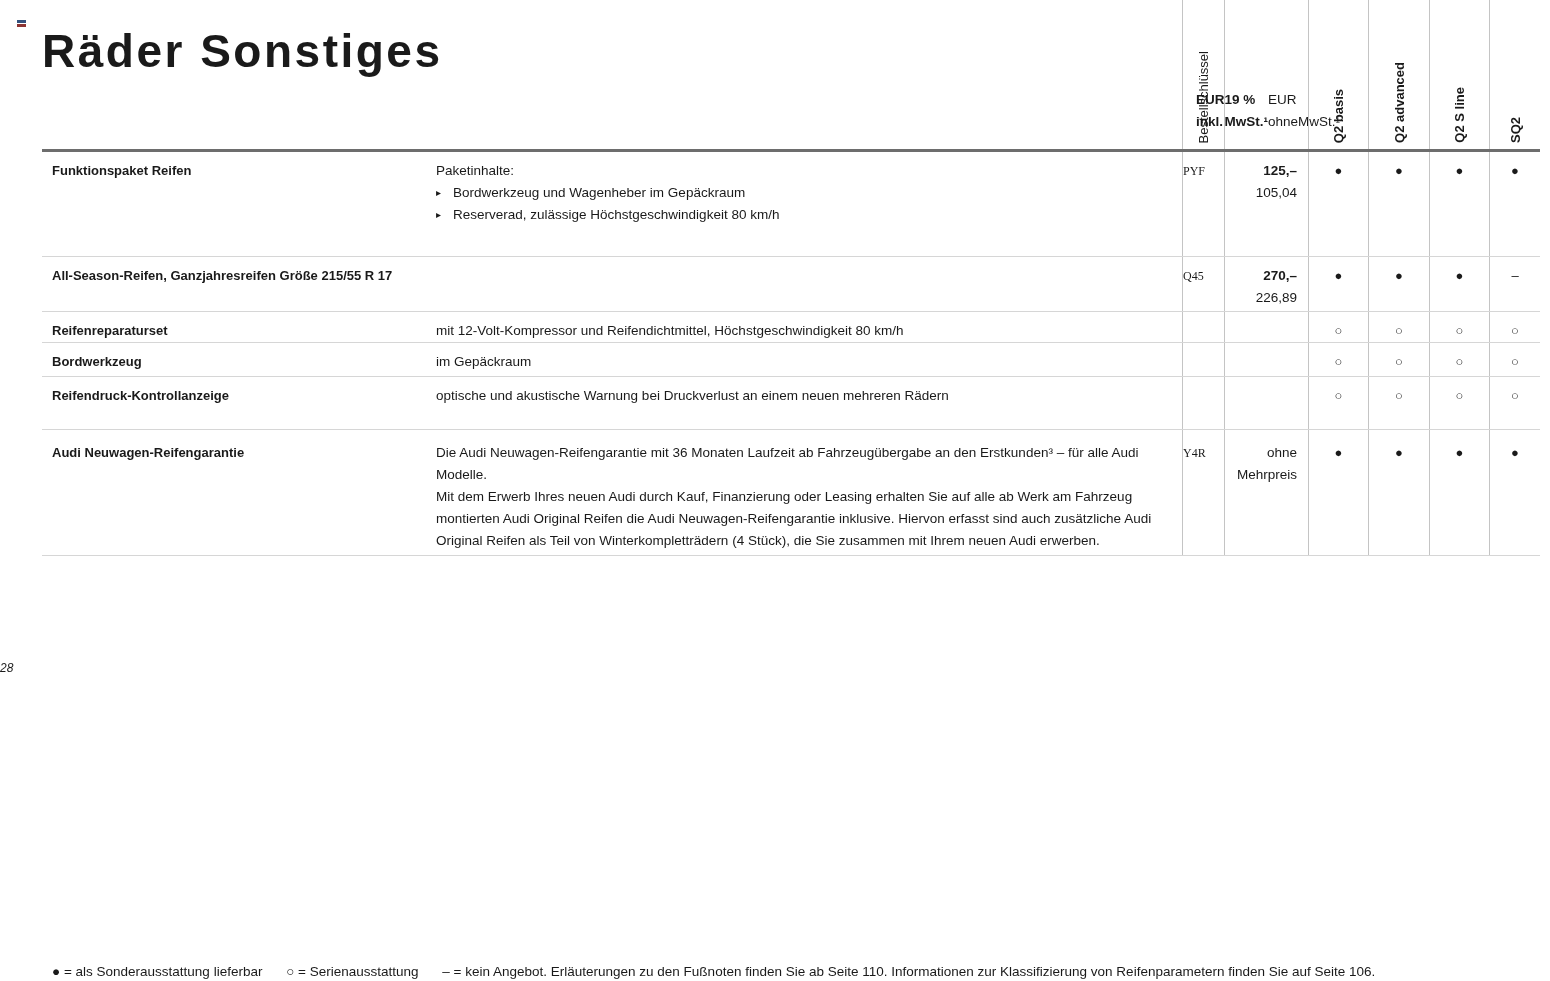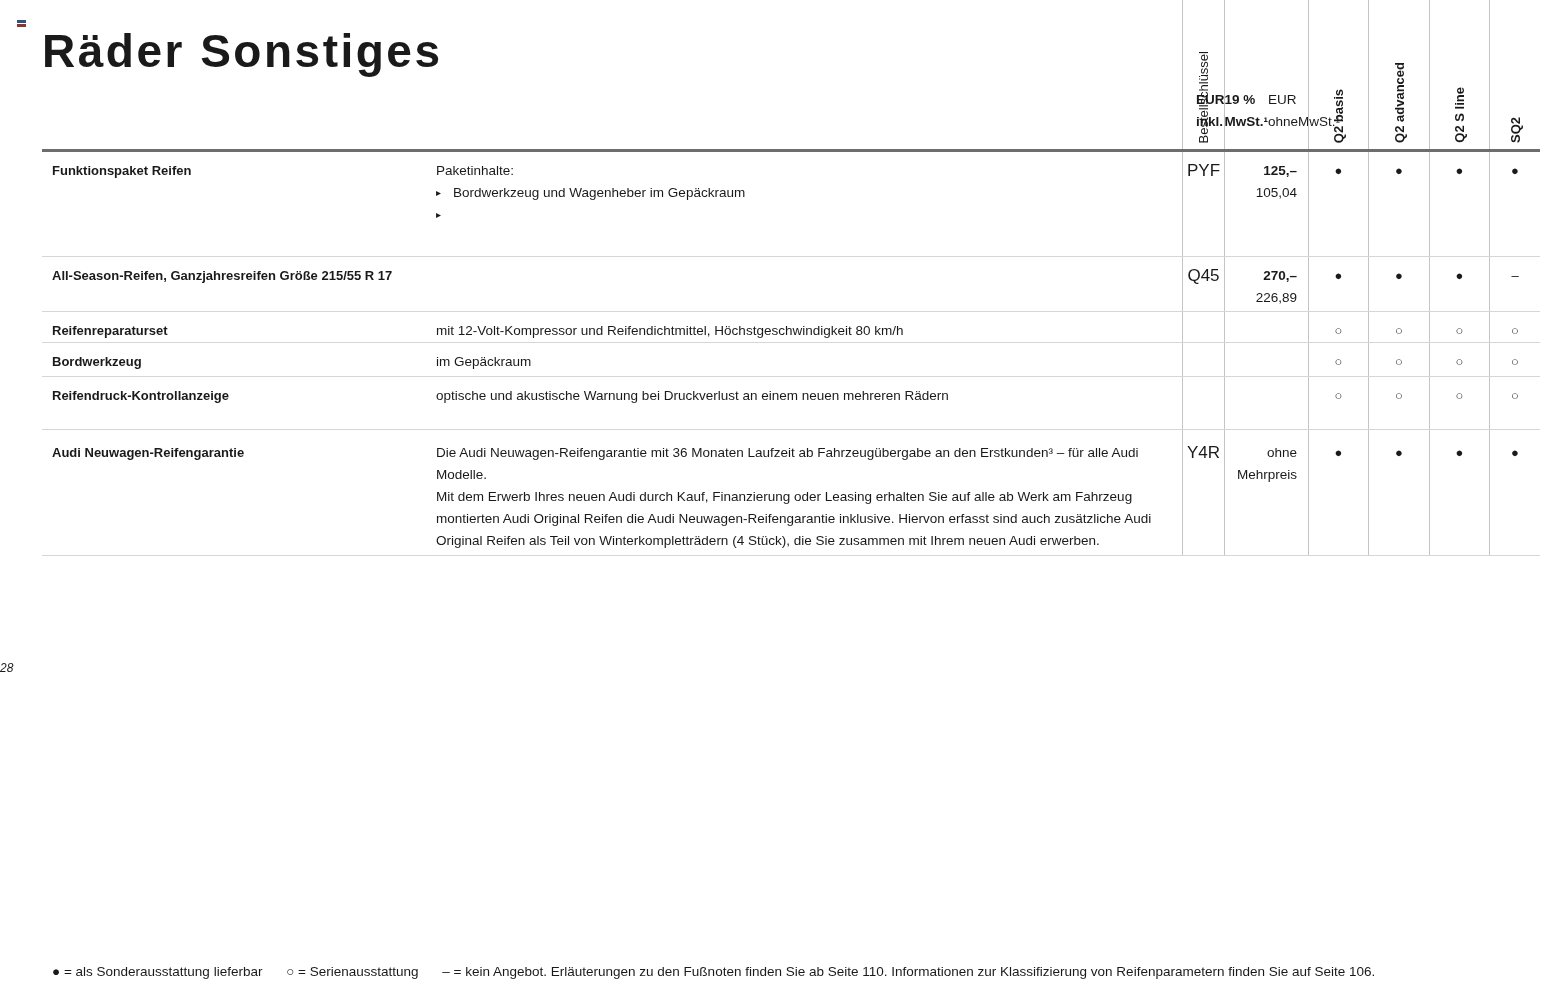--- a/index.html
+++ b/index.html
@@ -37,21 +37,21 @@
   .r2{min-height:55px;}
   .r3{min-height:31px;}
   .r4{min-height:34px;}
   .r5{min-height:53px;}
   .r6{min-height:126px;}
 
   .c-name{font-weight:700;font-size:13px;line-height:22px;padding-left:10px !important;padding-right:6px;}
   .c-desc{font-size:13.5px;line-height:22px;padding-right:12px;}
   .bullet-line{display:flex;align-items:flex-start;}
   .bullet{width:17px;flex:0 0 17px;font-size:10px;line-height:22px;}
-  .c-code{font-size:17px;text-align:center;line-height:22px;}
+  .c-code{font-size:12px;text-align:left;line-height:22px;font-family:Liberation Serif, serif;}
   .c-price{font-size:13.5px;line-height:22px;padding-left:10px;padding-right:11px;}
   .price-num{text-align:right;}
   .price-num .l1{font-weight:700;}
   .price-text{text-align:right;}
   .c-m{text-align:center;font-size:13px;line-height:22px;}
 
   
   .page-number{position:absolute;left:0;top:661px;font-size:12px;font-style:italic;}
   .footer{position:absolute;left:52px;top:964px;font-size:13.5px;white-space:nowrap;}
   .footer span{margin-right:20px;margin-top:20px;}
@@ -98,20 +98,21 @@
   <div class="grid trow r1">
     <div class="c c-name">Funktionspaket Reifen</div>
     <div class="c c-desc">
       <div>Paketinhalte:</div>
       <div class="bullet-line">
         <span class="bullet">▸</span>
         <span>Bordwerkzeug und Wagenheber im Gepäckraum</span>
       </div>
       <div class="bullet-line">
         <span class="bullet">▸</span>
+        <span>Reserverad, zulässige Höchstgeschwindigkeit 80 km/h</span>
       </div>
     </div>
     <div class="c bl c-code">PYF</div>
     <div class="c bl c-price price-num">
       <div class="l1">125,–</div>
       <div class="l2">105,04</div>
     </div>
     <div class="c bl c-m">●</div>
     <div class="c bl c-m">●</div>
     <div class="c bl c-m">●</div>

